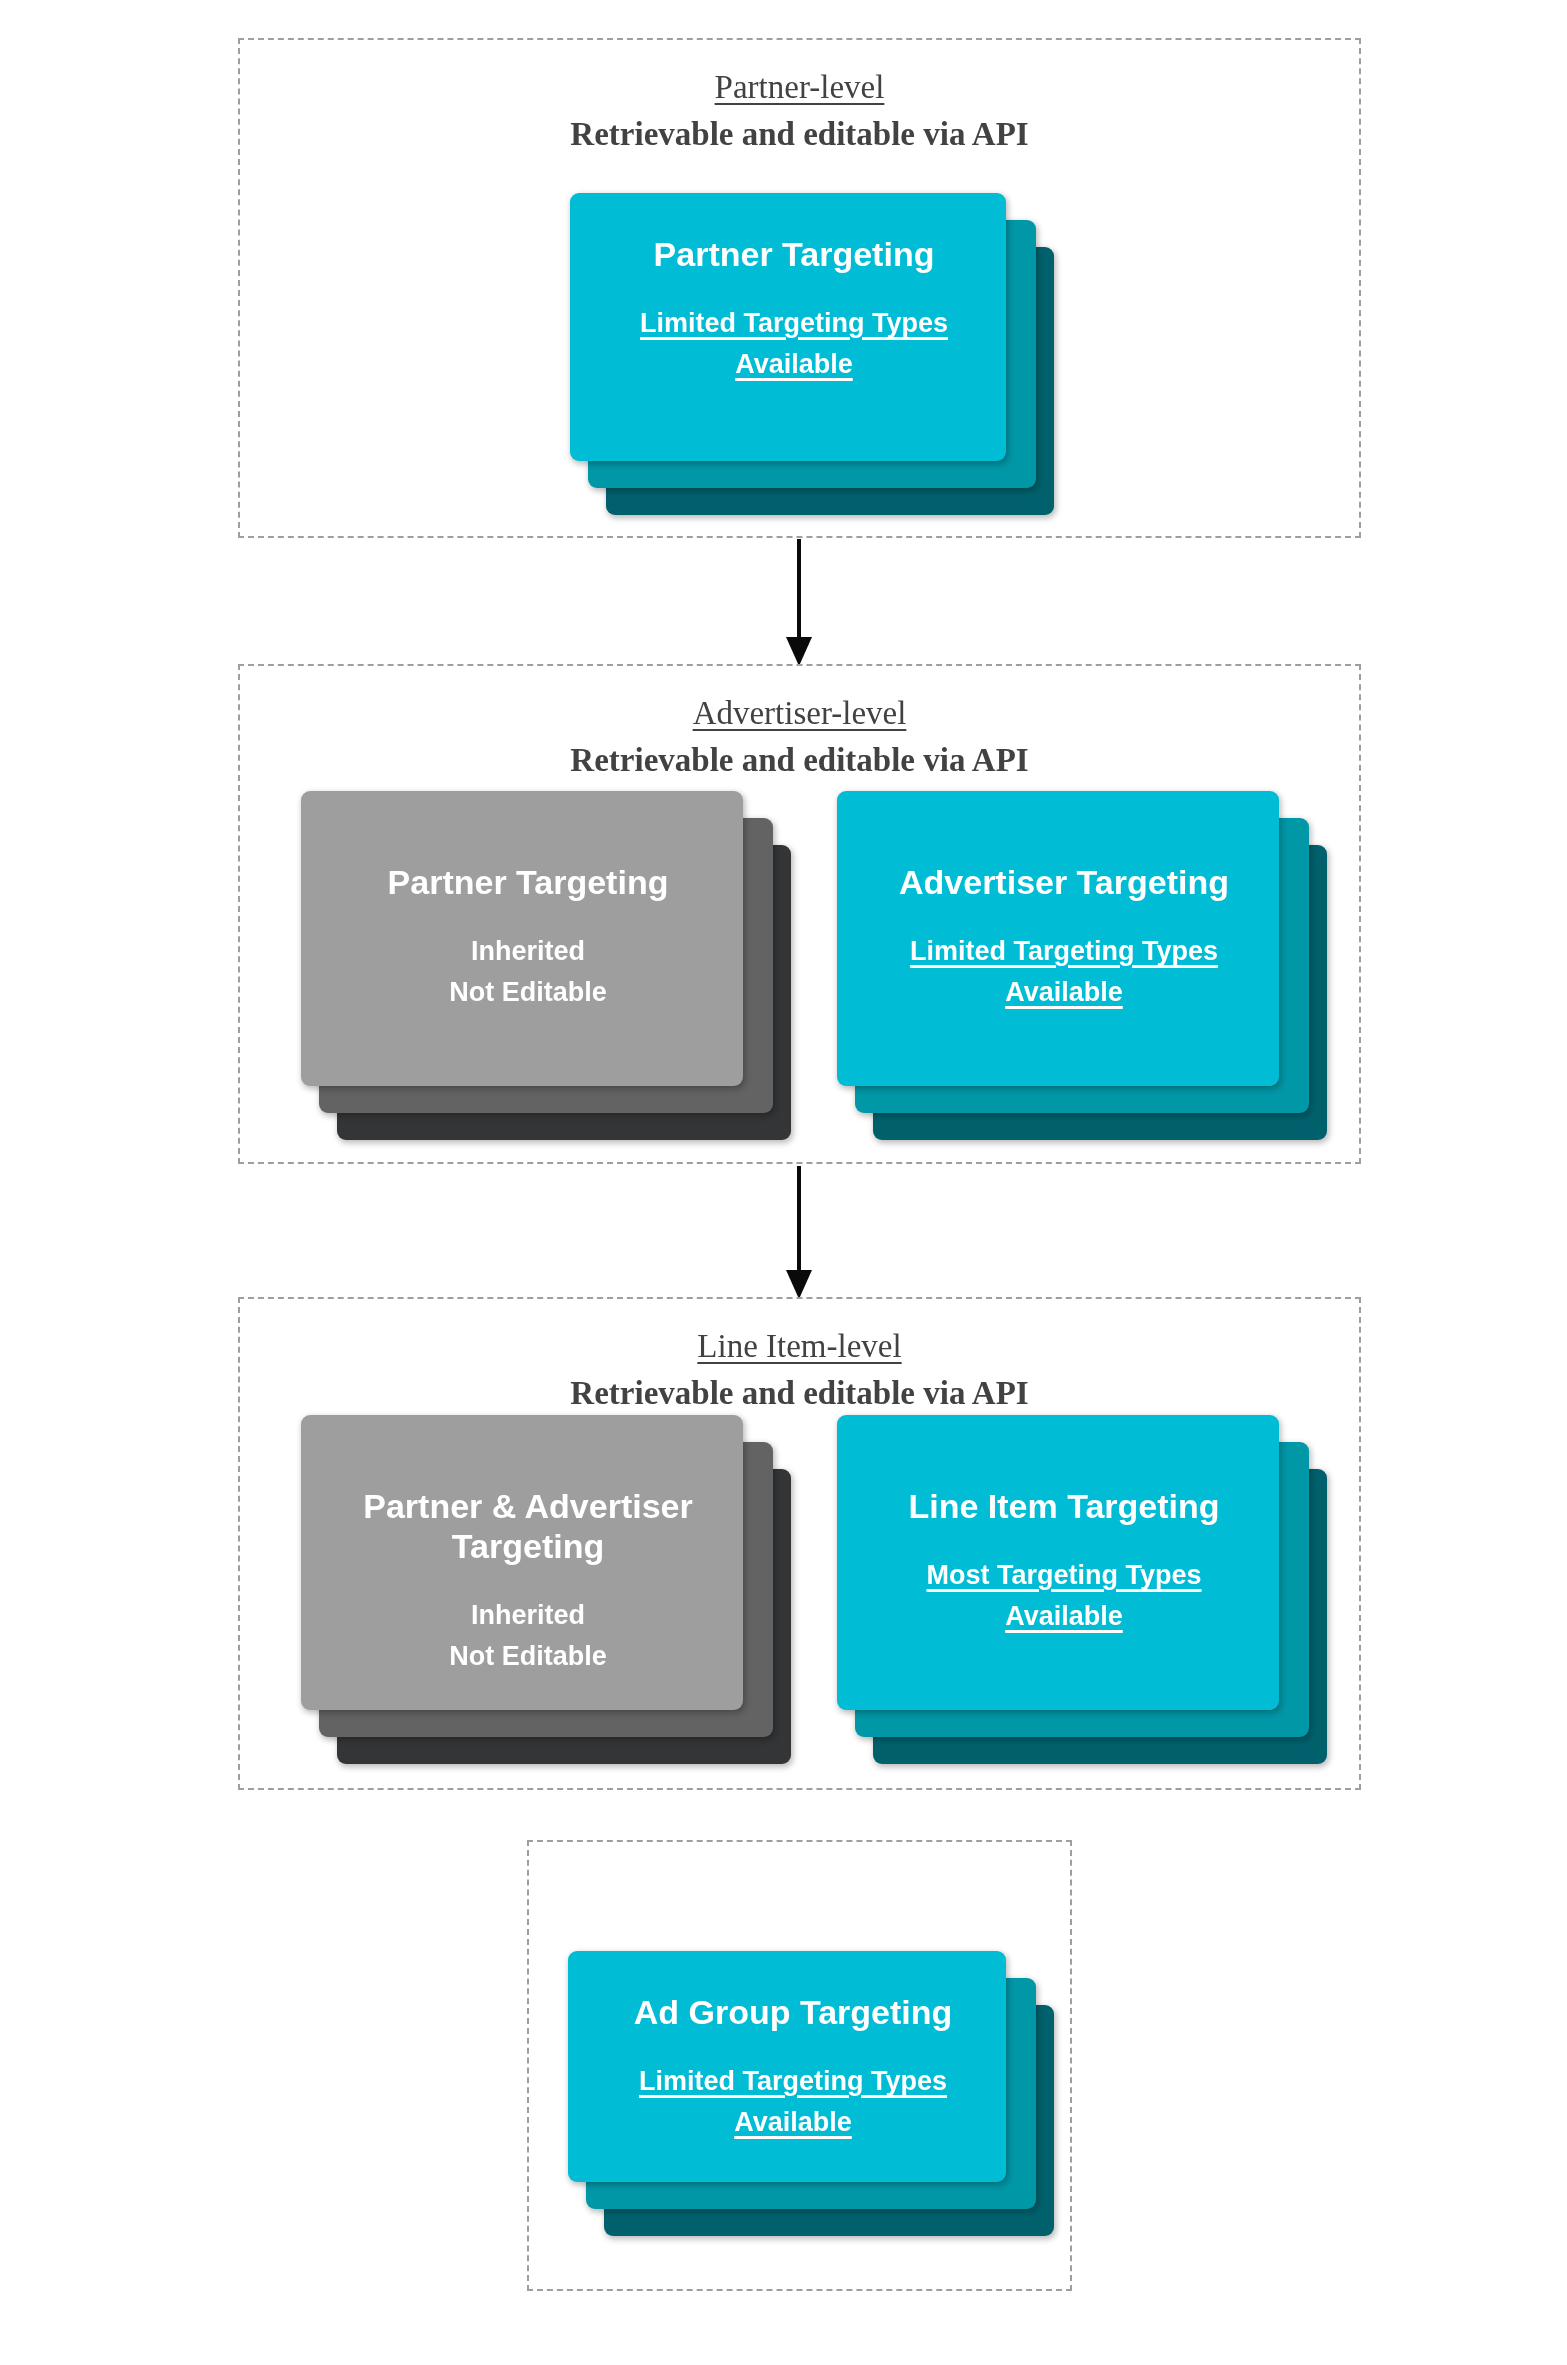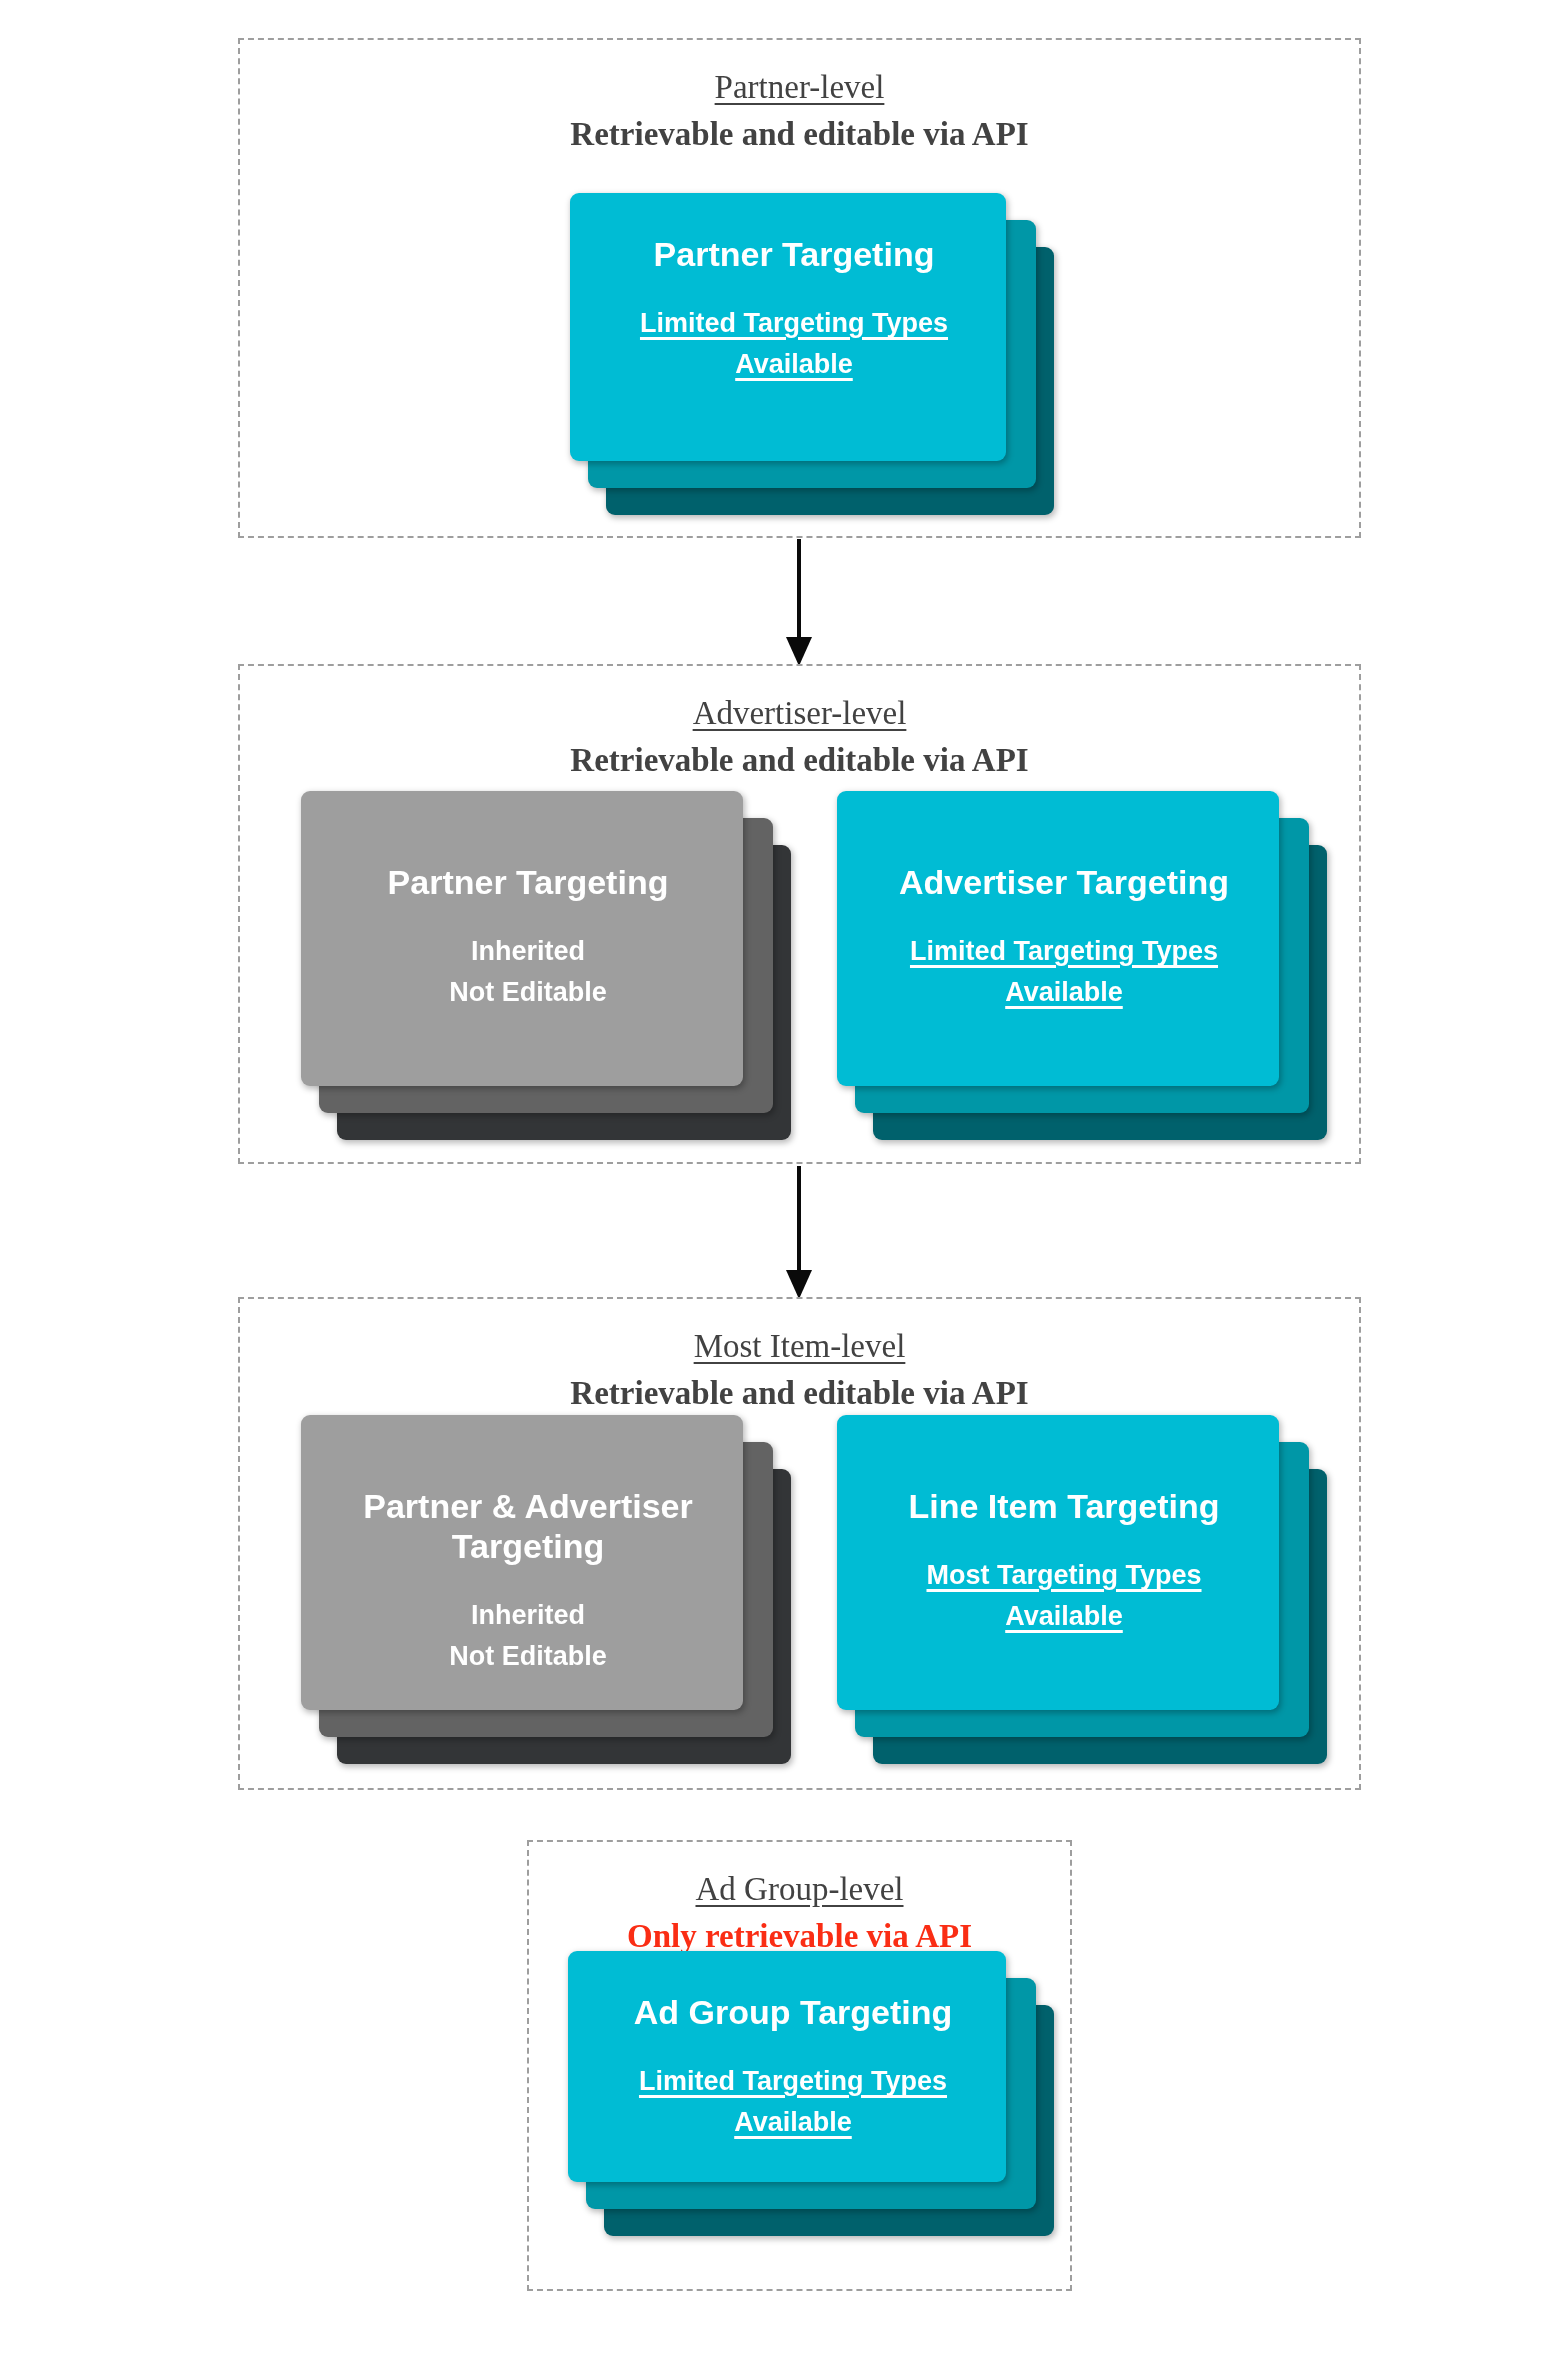--- a/index.html
+++ b/index.html
@@ -176,21 +176,21 @@
           <span class="line">Available</span>
         </div>
       </div>
     </div>
   </section>
 
   <div class="arrow a2"></div>
 
   <section class="dbox s3">
     <div class="shead">
-      <div class="stitle">Most Item-level</div>
+      <div class="stitle">Line Item-level</div>
       <div class="ssub">Retrievable and editable via API</div>
     </div>
     <div class="stack gray" style="left:61px; top:116px; width:442px; height:295px;">
       <div class="layer l3"></div>
       <div class="layer l2"></div>
       <div class="card tall">
         <div class="ctitle">Partner &amp; Advertiser Targeting</div>
         <div class="csub">
           <span class="line">Inherited</span>
           <span class="line">Not Editable</span>
@@ -204,24 +204,20 @@
         <div class="ctitle">Line Item Targeting</div>
         <div class="csub u">
           <span class="line">Most Targeting Types</span>
           <span class="line">Available</span>
         </div>
       </div>
     </div>
   </section>
 
   <section class="dbox s4">
-    <div class="shead">
-      <div class="stitle">Ad Group-level</div>
-      <div class="ssub alert">Only retrievable via API</div>
-    </div>
     <div class="stack cyan" style="left:39px; top:109px; width:438px; height:231px;">
       <div class="layer l3"></div>
       <div class="layer l2"></div>
       <div class="card small">
         <div class="ctitle">Ad Group Targeting</div>
         <div class="csub u">
           <span class="line">Limited Targeting Types</span>
           <span class="line">Available</span>
         </div>
       </div>

